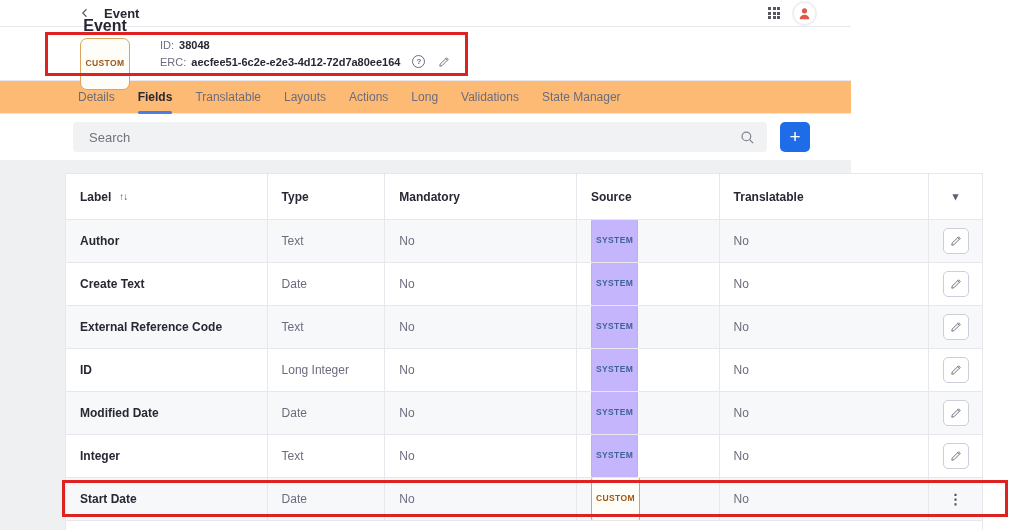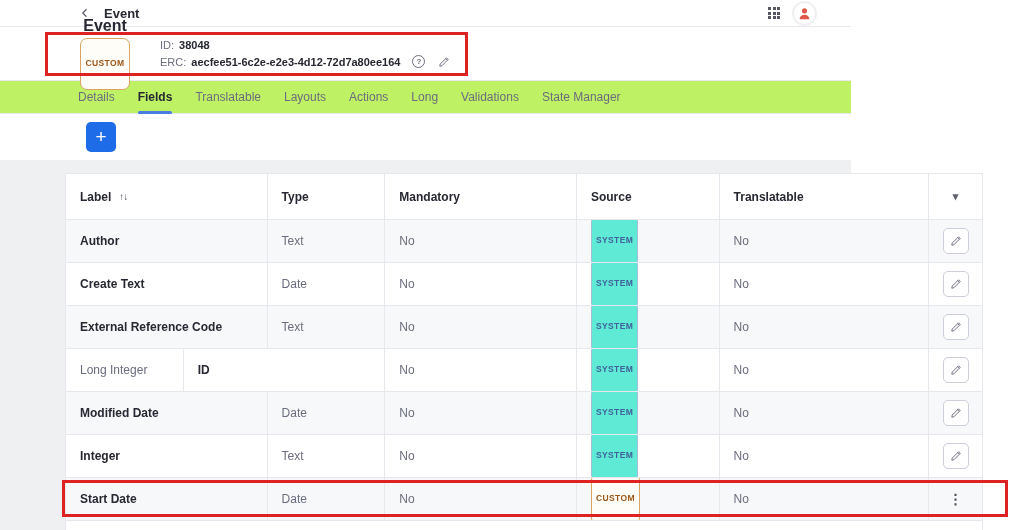--- a/index.html
+++ b/index.html
@@ -24,32 +24,32 @@
   
   .entity-header { height:54px; background:#fff; border-bottom:1px solid var(--border-color,#e7e7ed);
                    display:flex; align-items:center; padding-left:72px; }
   .entity-left { display:flex; flex-direction:column; align-items:center; gap:3px; min-width:66px; }
   .entity-name { font-size:16px; font-weight:bold; color:var(--text-primary,#272833); }
   .badge { display:inline-block; font-size:8.5px; font-weight:bold; letter-spacing:.4px;
            padding:19px 4px; border-radius:7px; line-height:1.3; }
   .badge-custom { color:var(--custom-badge-text,#9c5617); border:1px solid var(--custom-badge-border,#d9a45f);
                   background:#fffdf7; }
   .badge-system { color:var(--system-badge-text,#41629c); border:1px solid var(--system-badge-border,#a9bcdd);
-                  background:#5eead4; }
+                  background:#c4b5fd; }
   .entity-meta { margin-left:22px; display:flex; flex-direction:column; gap:4px; }
   .meta-row { display:flex; align-items:center; font-size:11px; }
   .meta-label { color:var(--text-secondary,#6b6c7e); margin-right:5px; }
   .meta-value { color:var(--text-primary,#272833); font-weight:bold; }
   .info-circle { width:13px; height:13px; border:1px solid #6b6c7e; border-radius:50%;
                  color:#6b6c7e; font-size:8px; font-weight:bold; display:inline-flex;
                  align-items:center; justify-content:center; margin-left:12px; cursor:pointer; }
   .erc-pencil { margin-left:12px; cursor:pointer; display:inline-flex; }
 
   
-  .tabs { height:33px; background:#bef264; border-bottom:1px solid var(--border-color,#e7e7ed);
+  .tabs { height:33px; background:#fdba74; border-bottom:1px solid var(--border-color,#e7e7ed);
           display:flex; align-items:stretch; padding-left:78px; gap:23px; }
   .tab { position:relative; display:flex; align-items:center; font-size:12px;
          color:var(--text-secondary,#6b6c7e); cursor:pointer; }
   .tab.active { color:var(--text-primary,#272833); font-weight:bold;text-align:center; }
   .tab.active::after { content:""; position:absolute; left:0; right:0; bottom:-1px; height:3px;
                        border-radius:2px; background:var(--tab-underline,#4a7de0); }
 
   
   .search-row { height:46px; background:#fff; display:flex; align-items:center;
                 padding:0 41px 0 73px; }
@@ -155,20 +155,29 @@
       <div class="tab active">Fields</div>
       <div class="tab">Translatable</div>
       <div class="tab">Layouts</div>
       <div class="tab">Actions</div>
       <div class="tab">Long</div>
       <div class="tab">Validations</div>
       <div class="tab">State Manager</div>
     </nav>
 
   <div class="search-row">
+    <div class="search-box">
+      <input type="text" placeholder="Search" style="">
+      <span style="display:inline-flex;">
+        <svg width="15" height="15" viewBox="0 0 16 16">
+          <circle cx="6.8" cy="6.8" r="4.6" fill="none" stroke="#80838f" stroke-width="1.3"></circle>
+          <line x1="10.3" y1="10.3" x2="14" y2="14" stroke="#80838f" stroke-width="1.3"></line>
+        </svg>
+      </span>
+    </div>
     <button class="plus-btn">+</button>
   </div>
 
   <div class="page-body">
     <div class="table-card">
       <div class="thead">
         <div class="th col-label">
           <span>Label</span>
           <span class="sort-icons">↑↓</span>
         </div>
@@ -226,22 +235,22 @@
             <div class="td col-actions">
               <button class="edit-btn">
                 <svg width="14" height="14" viewBox="0 0 16 16">
                   <path d="M3.2 12.8 l.5-2.4 7.2-7.2 1.9 1.9 -7.2 7.2 z" fill="none" stroke="#6b6c7e" stroke-width="1.1"></path>
                   <line x1="10" y1="4.1" x2="11.9" y2="6" stroke="#6b6c7e" stroke-width="1.1"></line>
                 </svg>
               </button>
             </div>
           </div>
           <div class="trow">
+            <div class="td col-label cell-label">ID</div>
             <div class="td col-type">Long Integer</div>
-            <div class="td col-label cell-label">ID</div>
             <div class="td col-mandatory">No</div>
             <div class="td col-source">
               <span class="badge badge-system">SYSTEM</span>
             </div>
             <div class="td col-translatable">No</div>
             <div class="td col-actions">
               <button class="edit-btn">
                 <svg width="14" height="14" viewBox="0 0 16 16">
                   <path d="M3.2 12.8 l.5-2.4 7.2-7.2 1.9 1.9 -7.2 7.2 z" fill="none" stroke="#6b6c7e" stroke-width="1.1"></path>
                   <line x1="10" y1="4.1" x2="11.9" y2="6" stroke="#6b6c7e" stroke-width="1.1"></line>

